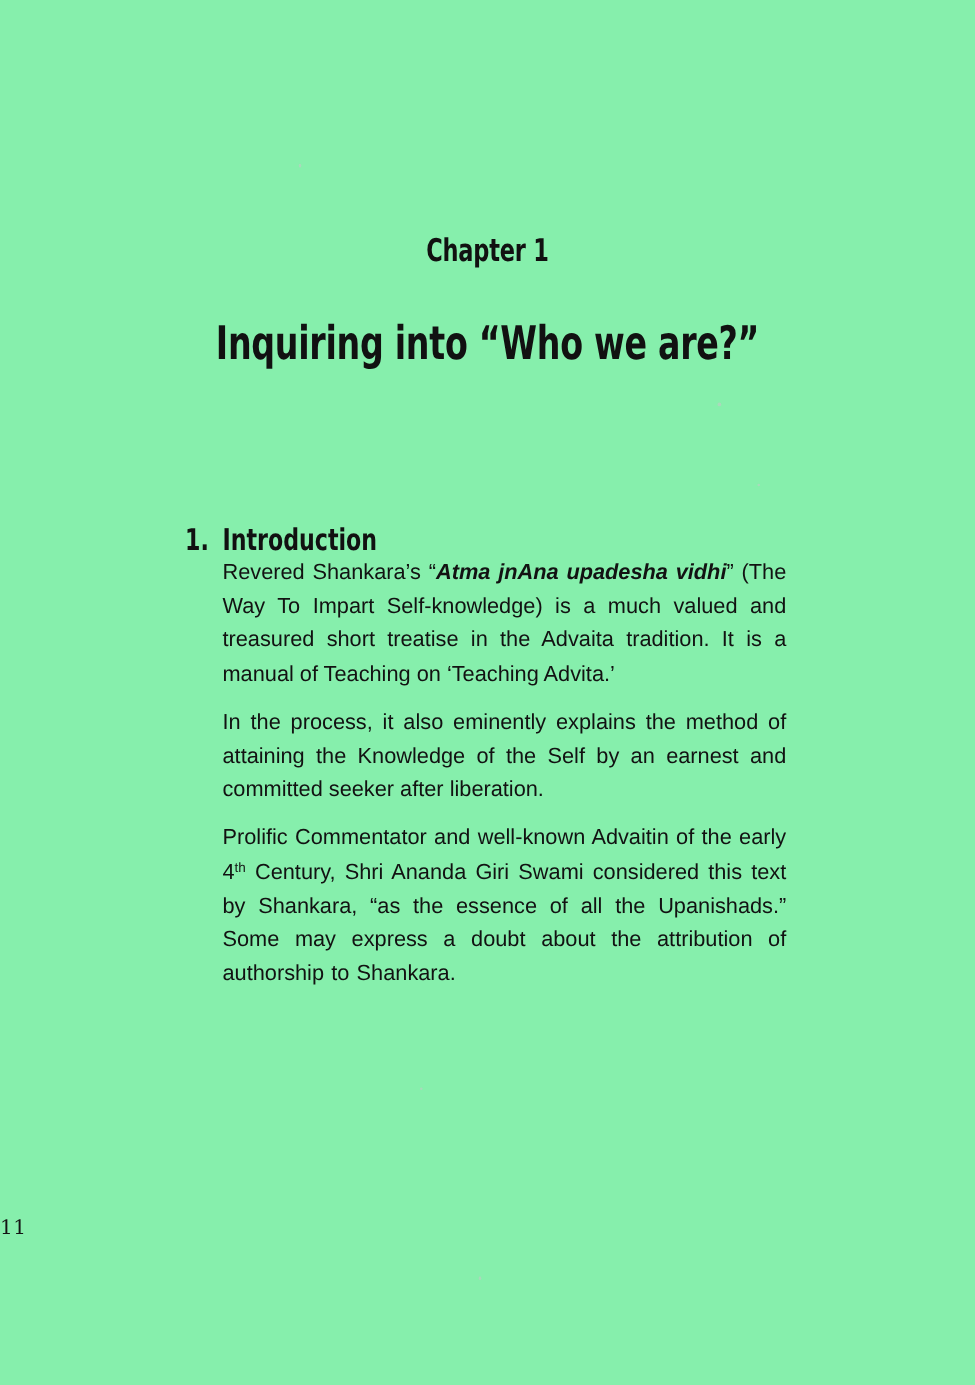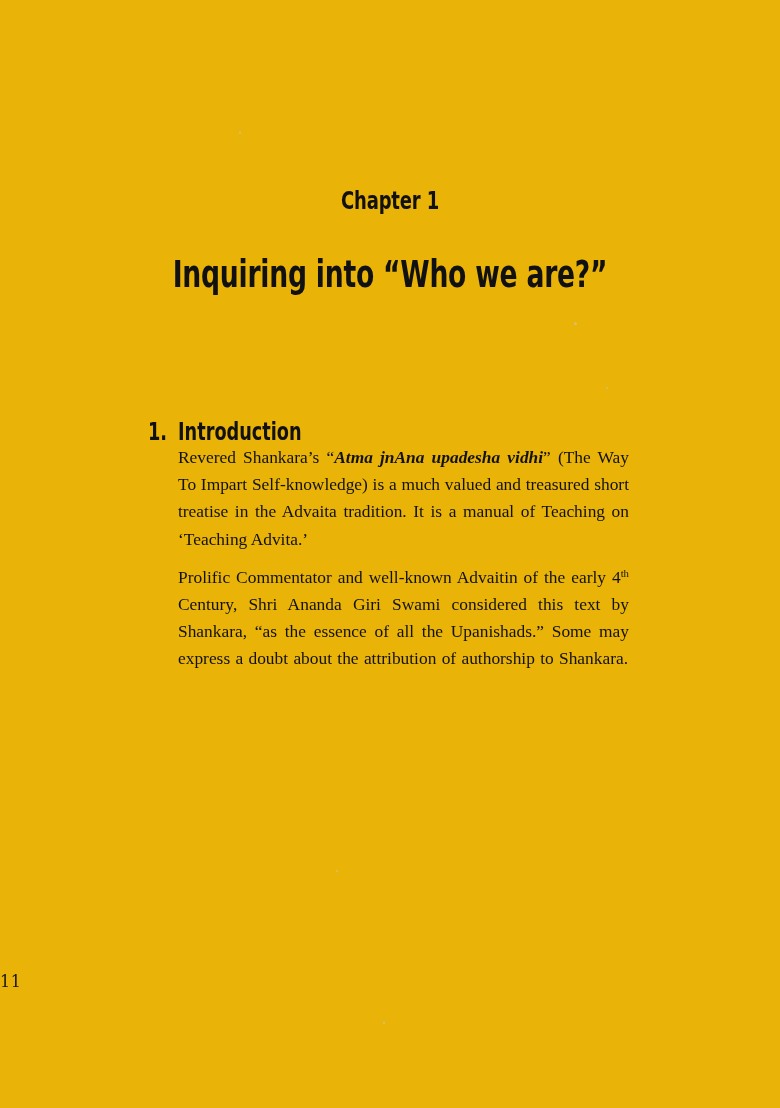--- a/index.html
+++ b/index.html
@@ -6,21 +6,21 @@
     margin: 0;
     padding: 0;
     background: #ffffff;
   }
 
   .page {
     position: relative;
     width: 780px;
     height: 1108px;
     margin: 0 auto;
-    background: #eab308;
+    background: #86efac;
     overflow: hidden;
     color: #101010;
   }
 
   
   .chapter-label {
     position: absolute;
     top: 186px;
     left: 0;
     width: 780px;
@@ -74,21 +74,21 @@
     transform: scaleX(0.82);
     transform-origin: left top;
   }
 
   
   .body-col {
     position: absolute;
     top: 444px;
     left: 178px;
     width: 451px;
-    font-family: Liberation Serif, serif;
+    font-family: Liberation Sans, sans-serif;
     font-size: 17.4px;
     line-height: 27.2px;
     color: #121212;
   }
 
   .para {
     text-align: justify;
     text-justify: inter-word;
     margin: 0 0 11px 0;
     hyphens: none;
@@ -152,20 +152,21 @@
 
   <h2 class="section-heading">
     <span class="sec-num">1.</span>
     <span class="sec-label">Introduction</span>
   </h2>
 
   <div class="body-col">
 
     <p class="para"><span>Revered Shankara’s “</span><span class="bi">Atma jnAna upadesha vidhi</span><span>” (The Way To Impart Self-knowledge) is a much valued and treasured short treatise in the Advaita tradition. It is a manual of Teaching on ‘Teaching Advita.’</span></p>
 
+    <p class="para">In the process, it also eminently explains the method of attaining the Knowledge of the Self by an earnest and committed seeker after liberation.</p>
 
     <p class="para loose"><span>Prolific Commentator and well-known Advaitin of the early 4</span><sup class="ordinal">th</sup><span> Century, Shri Ananda Giri Swami considered this text by Shankara, “as the essence of all the Upanishads.” Some may express a doubt about the attribution of authorship to Shankara.</span></p>
 
 
   </div>
 
   <div class="page-number">11</div>
 
 </div>
 

